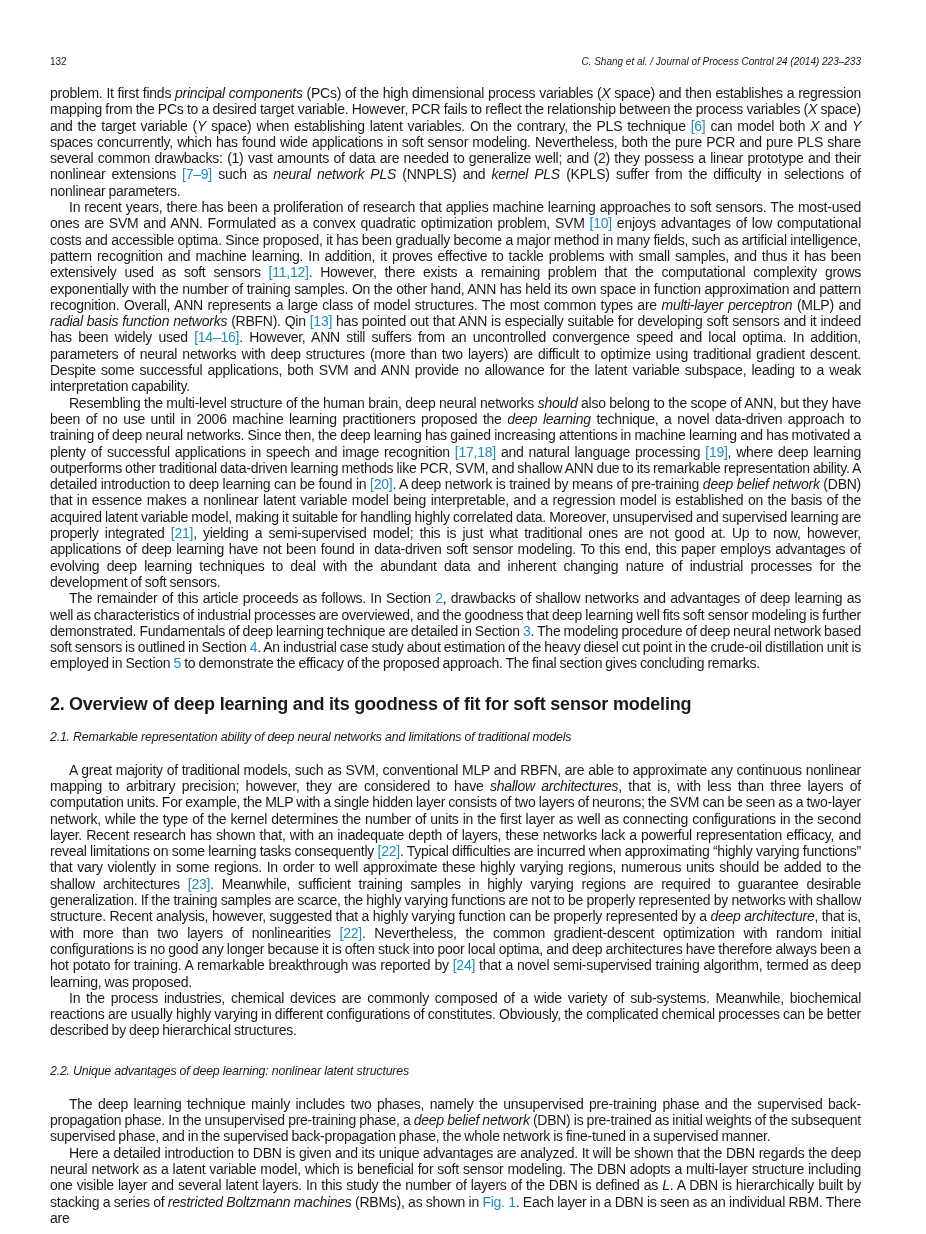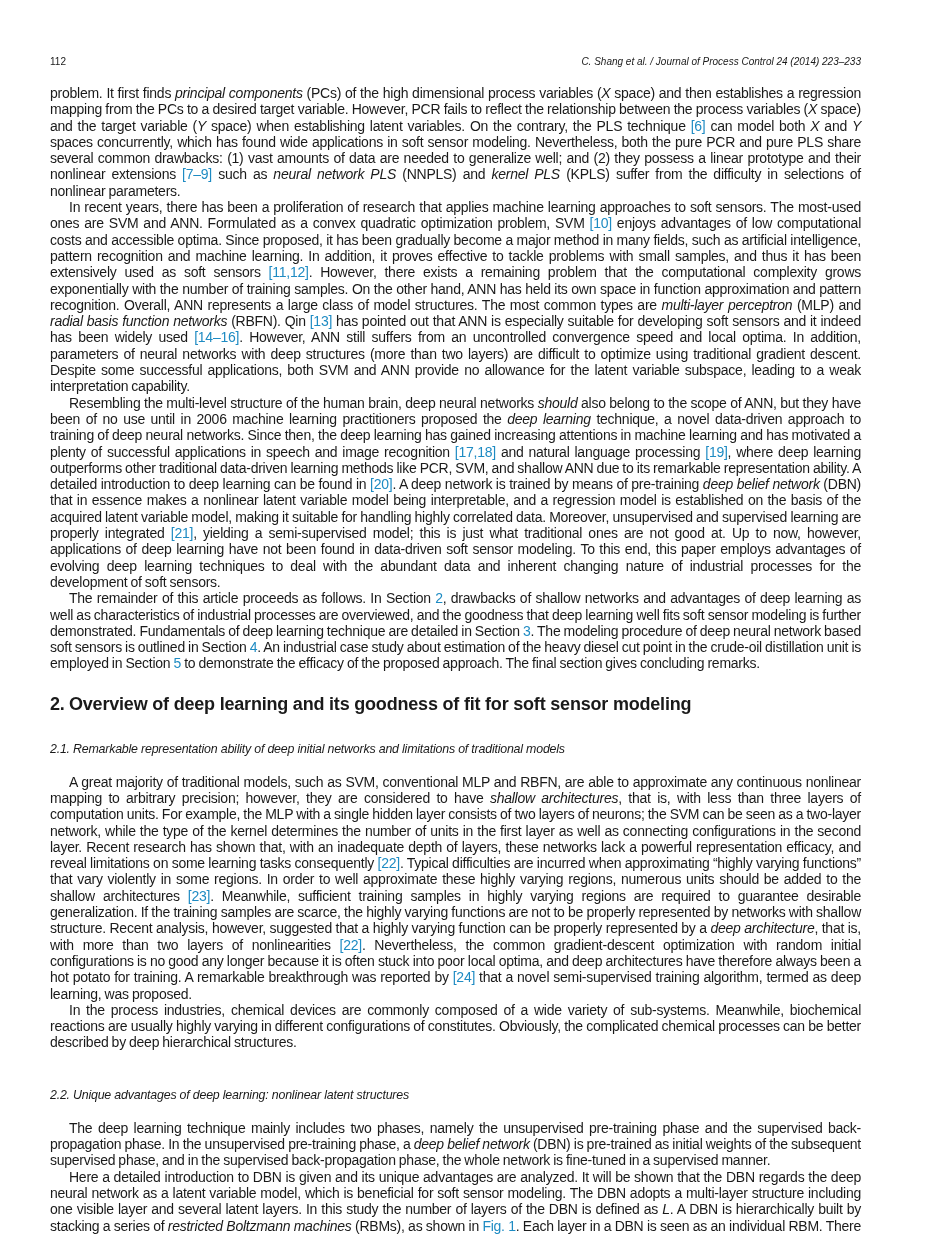--- a/index.html
+++ b/index.html
@@ -9,40 +9,40 @@
                   font-size: 10px; }
   .page-number { position: absolute; left: 0; top: 0; }
   .journal-ref { position: absolute; left: 0; right: 0; text-align: right; font-style: italic; }
   .body-col { position: absolute; top: 85px; left: 50px; width: 811px; }
   p.para { margin: 0; font-size: 14px; line-height: 16.3px; text-align: justify;
            text-indent: 19px; letter-spacing: -0.25px; word-spacing: -0.5px; }
   p.para.no-indent { text-indent: 0; }
   .sec-head { font-weight: bold; font-size: 18px; line-height: 16px; margin: 24px 0 0 0; letter-spacing: -0.2px; }
   .sec-num { display: inline-block; width: 19px; }
   .subsec-head { font-style: italic; font-size: 12.4px; line-height: 16px; margin: 17px 0 0 0; letter-spacing: -0.2px; }
-  .subsec-num { display: inline-block; width: 23px; margin-top: 12px; }
+  .subsec-num { display: inline-block; width: 23px; }
   .gap-after-sub { height: 17px; }
   a.ref { color: #1e8bc3; text-decoration: none; }
   em { font-style: italic; }
 </style>
 </head>
 <body>
 
 <div class="running-head">
-  <span class="page-number">112</span>
+  <span class="page-number">132</span>
   <span class="journal-ref">C. Shang et al. / Journal of Process Control 24 (2014) 223–233</span>
 </div>
 
 <div class="body-col" id="body-col">
     <p class="para no-indent">problem. It first finds <em>principal components</em> (PCs) of the high dimensional process variables (<em>X</em> space) and then establishes a regression mapping from the PCs to a desired target variable. However, PCR fails to reflect the relationship between the process variables (<em>X</em> space) and the target variable (<em>Y</em> space) when establishing latent variables. On the contrary, the PLS technique <a class="ref" href="#">[6]</a> can model both <em>X</em> and <em>Y</em> spaces concurrently, which has found wide applications in soft sensor modeling. Nevertheless, both the pure PCR and pure PLS share several common drawbacks: (1) vast amounts of data are needed to generalize well; and (2) they possess a linear prototype and their nonlinear extensions <a class="ref" href="#">[7–9]</a> such as <em>neural network PLS</em> (NNPLS) and <em>kernel PLS</em> (KPLS) suffer from the difficulty in selections of nonlinear parameters.</p>
     <p class="para">In recent years, there has been a proliferation of research that applies machine learning approaches to soft sensors. The most-used ones are SVM and ANN. Formulated as a convex quadratic optimization problem, SVM <a class="ref" href="#">[10]</a> enjoys advantages of low computational costs and accessible optima. Since proposed, it has been gradually become a major method in many fields, such as artificial intelligence, pattern recognition and machine learning. In addition, it proves effective to tackle problems with small samples, and thus it has been extensively used as soft sensors <a class="ref" href="#">[11,12]</a>. However, there exists a remaining problem that the computational complexity grows exponentially with the number of training samples. On the other hand, ANN has held its own space in function approximation and pattern recognition. Overall, ANN represents a large class of model structures. The most common types are <em>multi-layer perceptron</em> (MLP) and <em>radial basis function networks</em> (RBFN). Qin <a class="ref" href="#">[13]</a> has pointed out that ANN is especially suitable for developing soft sensors and it indeed has been widely used <a class="ref" href="#">[14–16]</a>. However, ANN still suffers from an uncontrolled convergence speed and local optima. In addition, parameters of neural networks with deep structures (more than two layers) are difficult to optimize using traditional gradient descent. Despite some successful applications, both SVM and ANN provide no allowance for the latent variable subspace, leading to a weak interpretation capability.</p>
     <p class="para">Resembling the multi-level structure of the human brain, deep neural networks <em>should</em> also belong to the scope of ANN, but they have been of no use until in 2006 machine learning practitioners proposed the <em>deep learning</em> technique, a novel data-driven approach to training of deep neural networks. Since then, the deep learning has gained increasing attentions in machine learning and has motivated a plenty of successful applications in speech and image recognition <a class="ref" href="#">[17,18]</a> and natural language processing <a class="ref" href="#">[19]</a>, where deep learning outperforms other traditional data-driven learning methods like PCR, SVM, and shallow ANN due to its remarkable representation ability. A detailed introduction to deep learning can be found in <a class="ref" href="#">[20]</a>. A deep network is trained by means of pre-training <em>deep belief network</em> (DBN) that in essence makes a nonlinear latent variable model being interpretable, and a regression model is established on the basis of the acquired latent variable model, making it suitable for handling highly correlated data. Moreover, unsupervised and supervised learning are properly integrated <a class="ref" href="#">[21]</a>, yielding a semi-supervised model; this is just what traditional ones are not good at. Up to now, however, applications of deep learning have not been found in data-driven soft sensor modeling. To this end, this paper employs advantages of evolving deep learning techniques to deal with the abundant data and inherent changing nature of industrial processes for the development of soft sensors.</p>
     <p class="para">The remainder of this article proceeds as follows. In Section <a class="ref" href="#">2</a>, drawbacks of shallow networks and advantages of deep learning as well as characteristics of industrial processes are overviewed, and the goodness that deep learning well fits soft sensor modeling is further demonstrated. Fundamentals of deep learning technique are detailed in Section <a class="ref" href="#">3</a>. The modeling procedure of deep neural network based soft sensors is outlined in Section <a class="ref" href="#">4</a>. An industrial case study about estimation of the heavy diesel cut point in the crude-oil distillation unit is employed in Section <a class="ref" href="#">5</a> to demonstrate the efficacy of the proposed approach. The final section gives concluding remarks.</p>
     <div class="sec-head"><span class="sec-num">2.</span><span>Overview of deep learning and its goodness of fit for soft sensor modeling</span></div>
-    <div class="subsec-head"><span class="subsec-num">2.1.</span><span>Remarkable representation ability of deep initial networks and limitations of traditional models</span></div>
+    <div class="subsec-head"><span class="subsec-num">2.1.</span><span>Remarkable representation ability of deep neural networks and limitations of traditional models</span></div>
     <div class="gap-after-sub"></div>
     <p class="para">A great majority of traditional models, such as SVM, conventional MLP and RBFN, are able to approximate any continuous nonlinear mapping to arbitrary precision; however, they are considered to have <em>shallow architectures</em>, that is, with less than three layers of computation units. For example, the MLP with a single hidden layer consists of two layers of neurons; the SVM can be seen as a two-layer network, while the type of the kernel determines the number of units in the first layer as well as connecting configurations in the second layer. Recent research has shown that, with an inadequate depth of layers, these networks lack a powerful representation efficacy, and reveal limitations on some learning tasks consequently <a class="ref" href="#">[22]</a>. Typical difficulties are incurred when approximating “highly varying functions” that vary violently in some regions. In order to well approximate these highly varying regions, numerous units should be added to the shallow architectures <a class="ref" href="#">[23]</a>. Meanwhile, sufficient training samples in highly varying regions are required to guarantee desirable generalization. If the training samples are scarce, the highly varying functions are not to be properly represented by networks with shallow structure. Recent analysis, however, suggested that a highly varying function can be properly represented by a <em>deep architecture</em>, that is, with more than two layers of nonlinearities <a class="ref" href="#">[22]</a>. Nevertheless, the common gradient-descent optimization with random initial configurations is no good any longer because it is often stuck into poor local optima, and deep architectures have therefore always been a hot potato for training. A remarkable breakthrough was reported by <a class="ref" href="#">[24]</a> that a novel semi-supervised training algorithm, termed as deep learning, was proposed.</p>
     <p class="para">In the process industries, chemical devices are commonly composed of a wide variety of sub-systems. Meanwhile, biochemical reactions are usually highly varying in different configurations of constitutes. Obviously, the complicated chemical processes can be better described by deep hierarchical structures.</p>
     <div class="subsec-head" style="margin-top: 24px;"><span class="subsec-num">2.2.</span><span>Unique advantages of deep learning: nonlinear latent structures</span></div>
     <div class="gap-after-sub"></div>
     <p class="para">The deep learning technique mainly includes two phases, namely the unsupervised pre-training phase and the supervised back-propagation phase. In the unsupervised pre-training phase, a <em>deep belief network</em> (DBN) is pre-trained as initial weights of the subsequent supervised phase, and in the supervised back-propagation phase, the whole network is fine-tuned in a supervised manner.</p>
     <p class="para">Here a detailed introduction to DBN is given and its unique advantages are analyzed. It will be shown that the DBN regards the deep neural network as a latent variable model, which is beneficial for soft sensor modeling. The DBN adopts a multi-layer structure including one visible layer and several latent layers. In this study the number of layers of the DBN is defined as <em>L</em>. A DBN is hierarchically built by stacking a series of <em>restricted Boltzmann machines</em> (RBMs), as shown in <a class="ref" href="#">Fig. 1</a>. Each layer in a DBN is seen as an individual RBM. There are</p>
   </div>
 
 </body></html>

